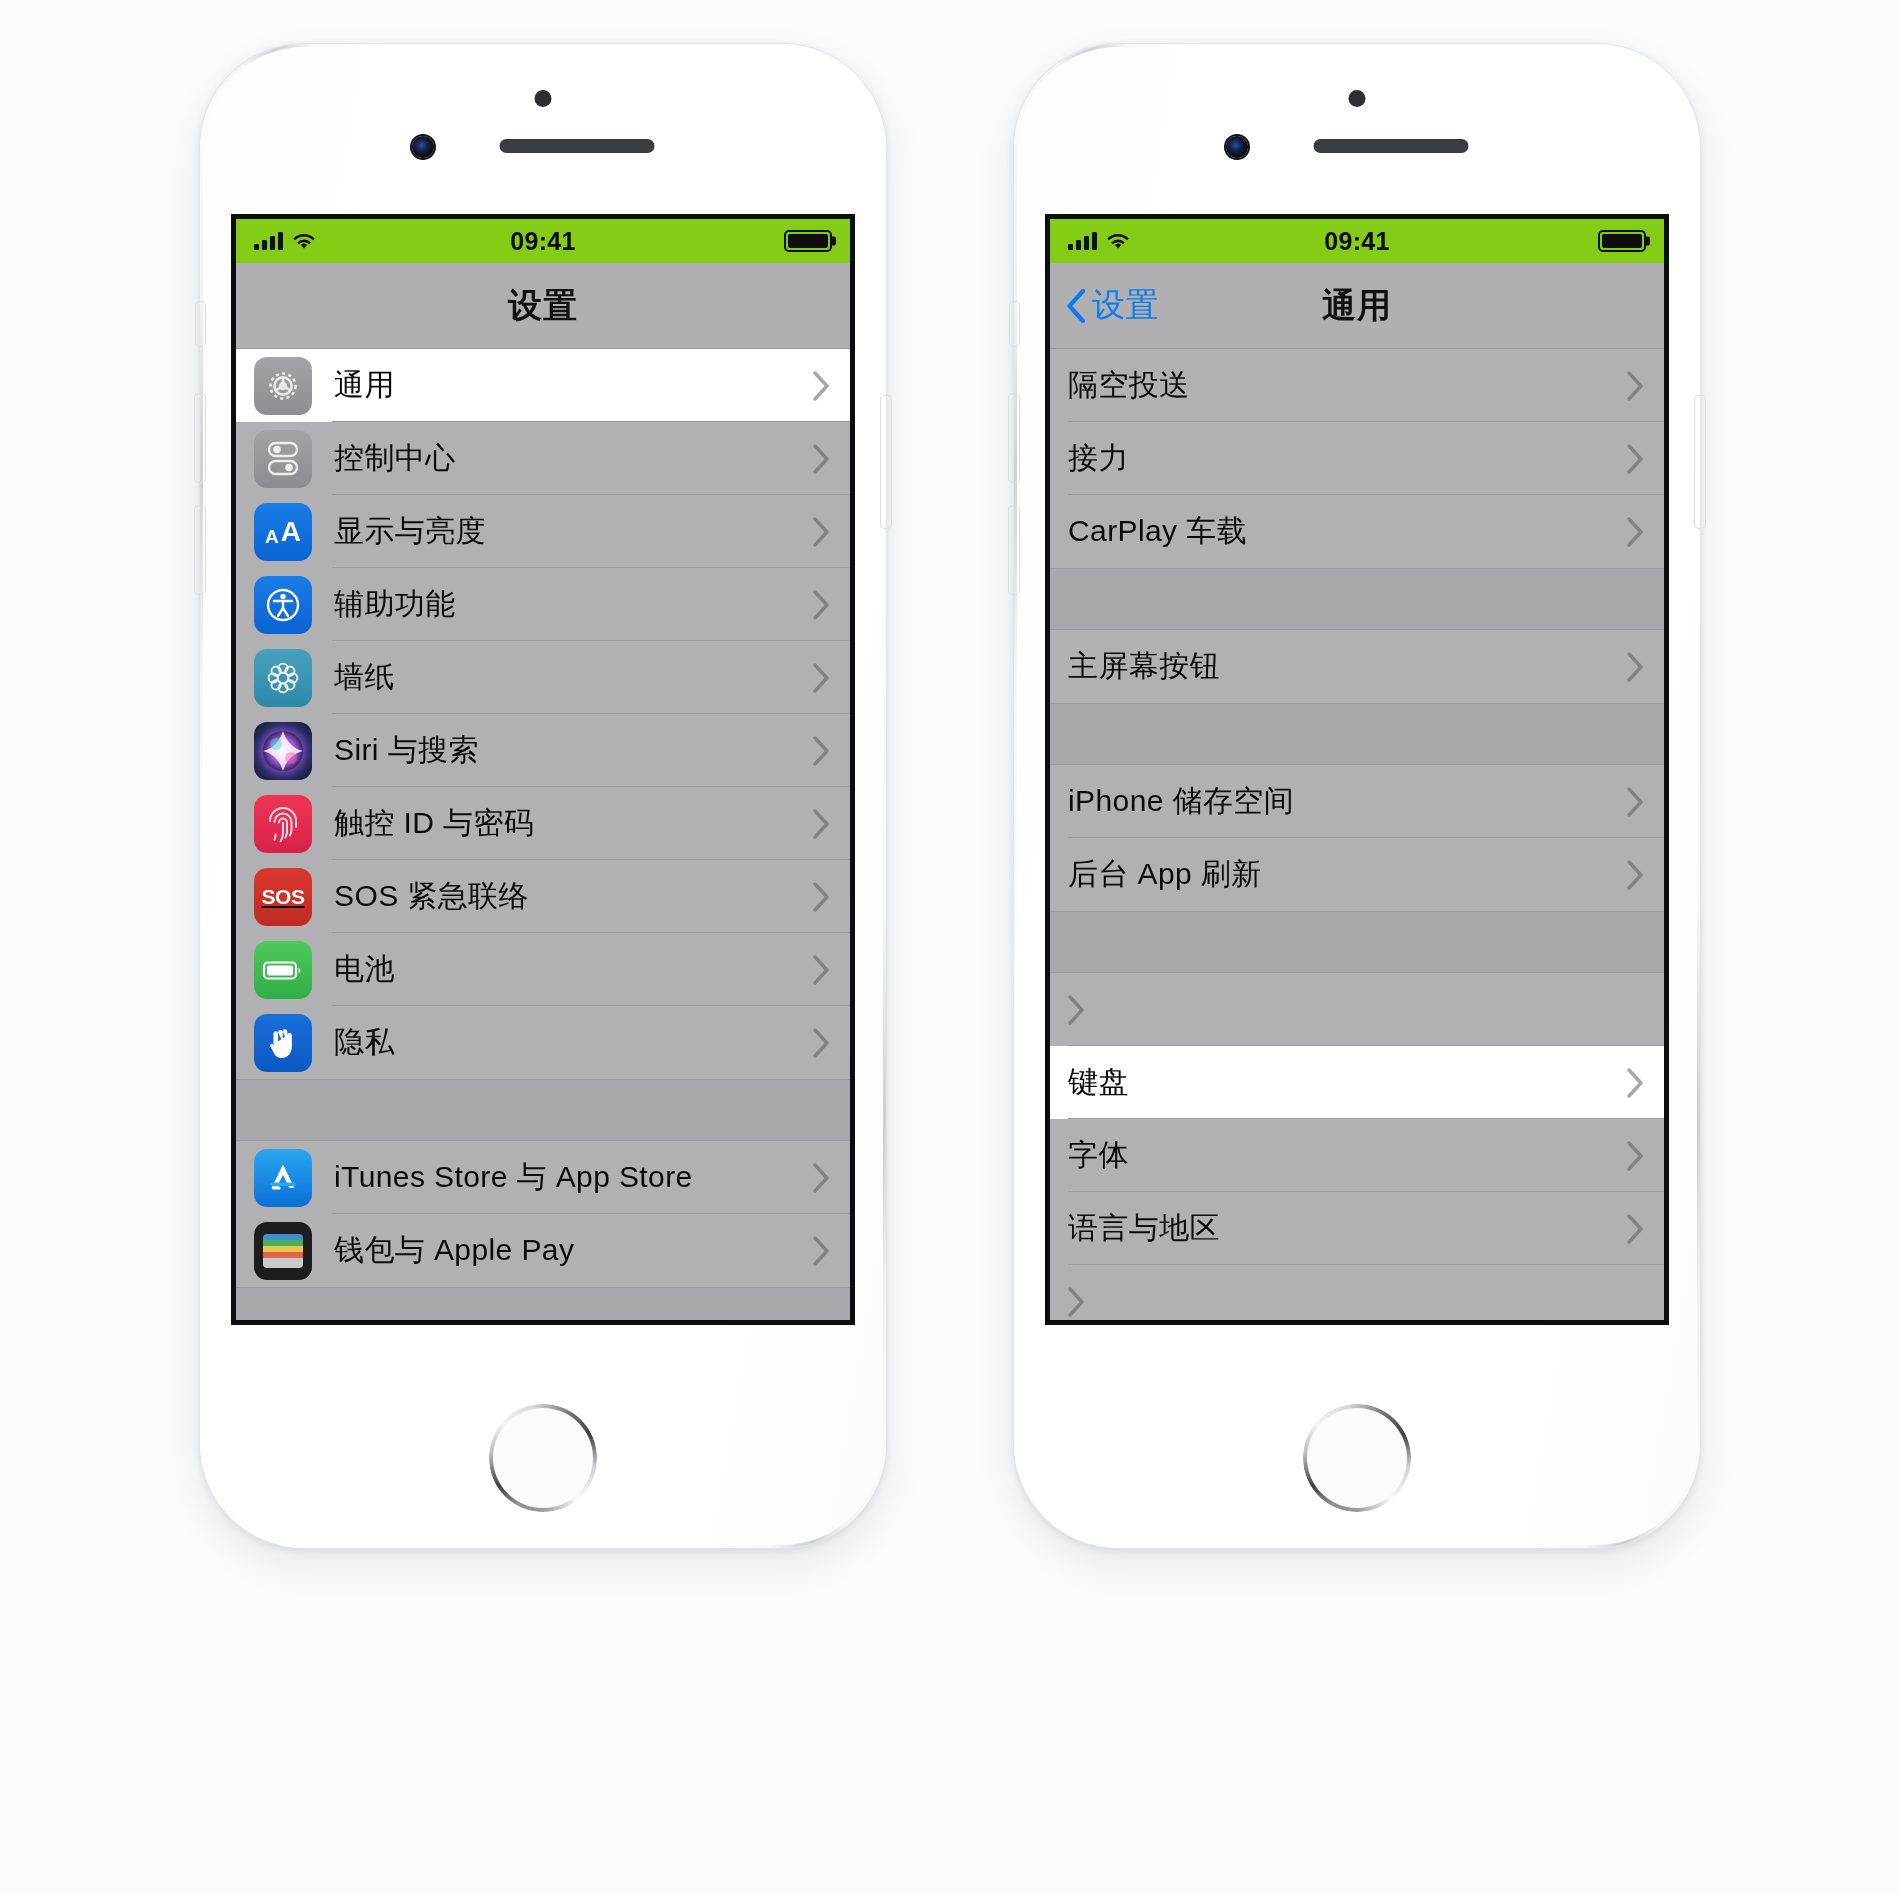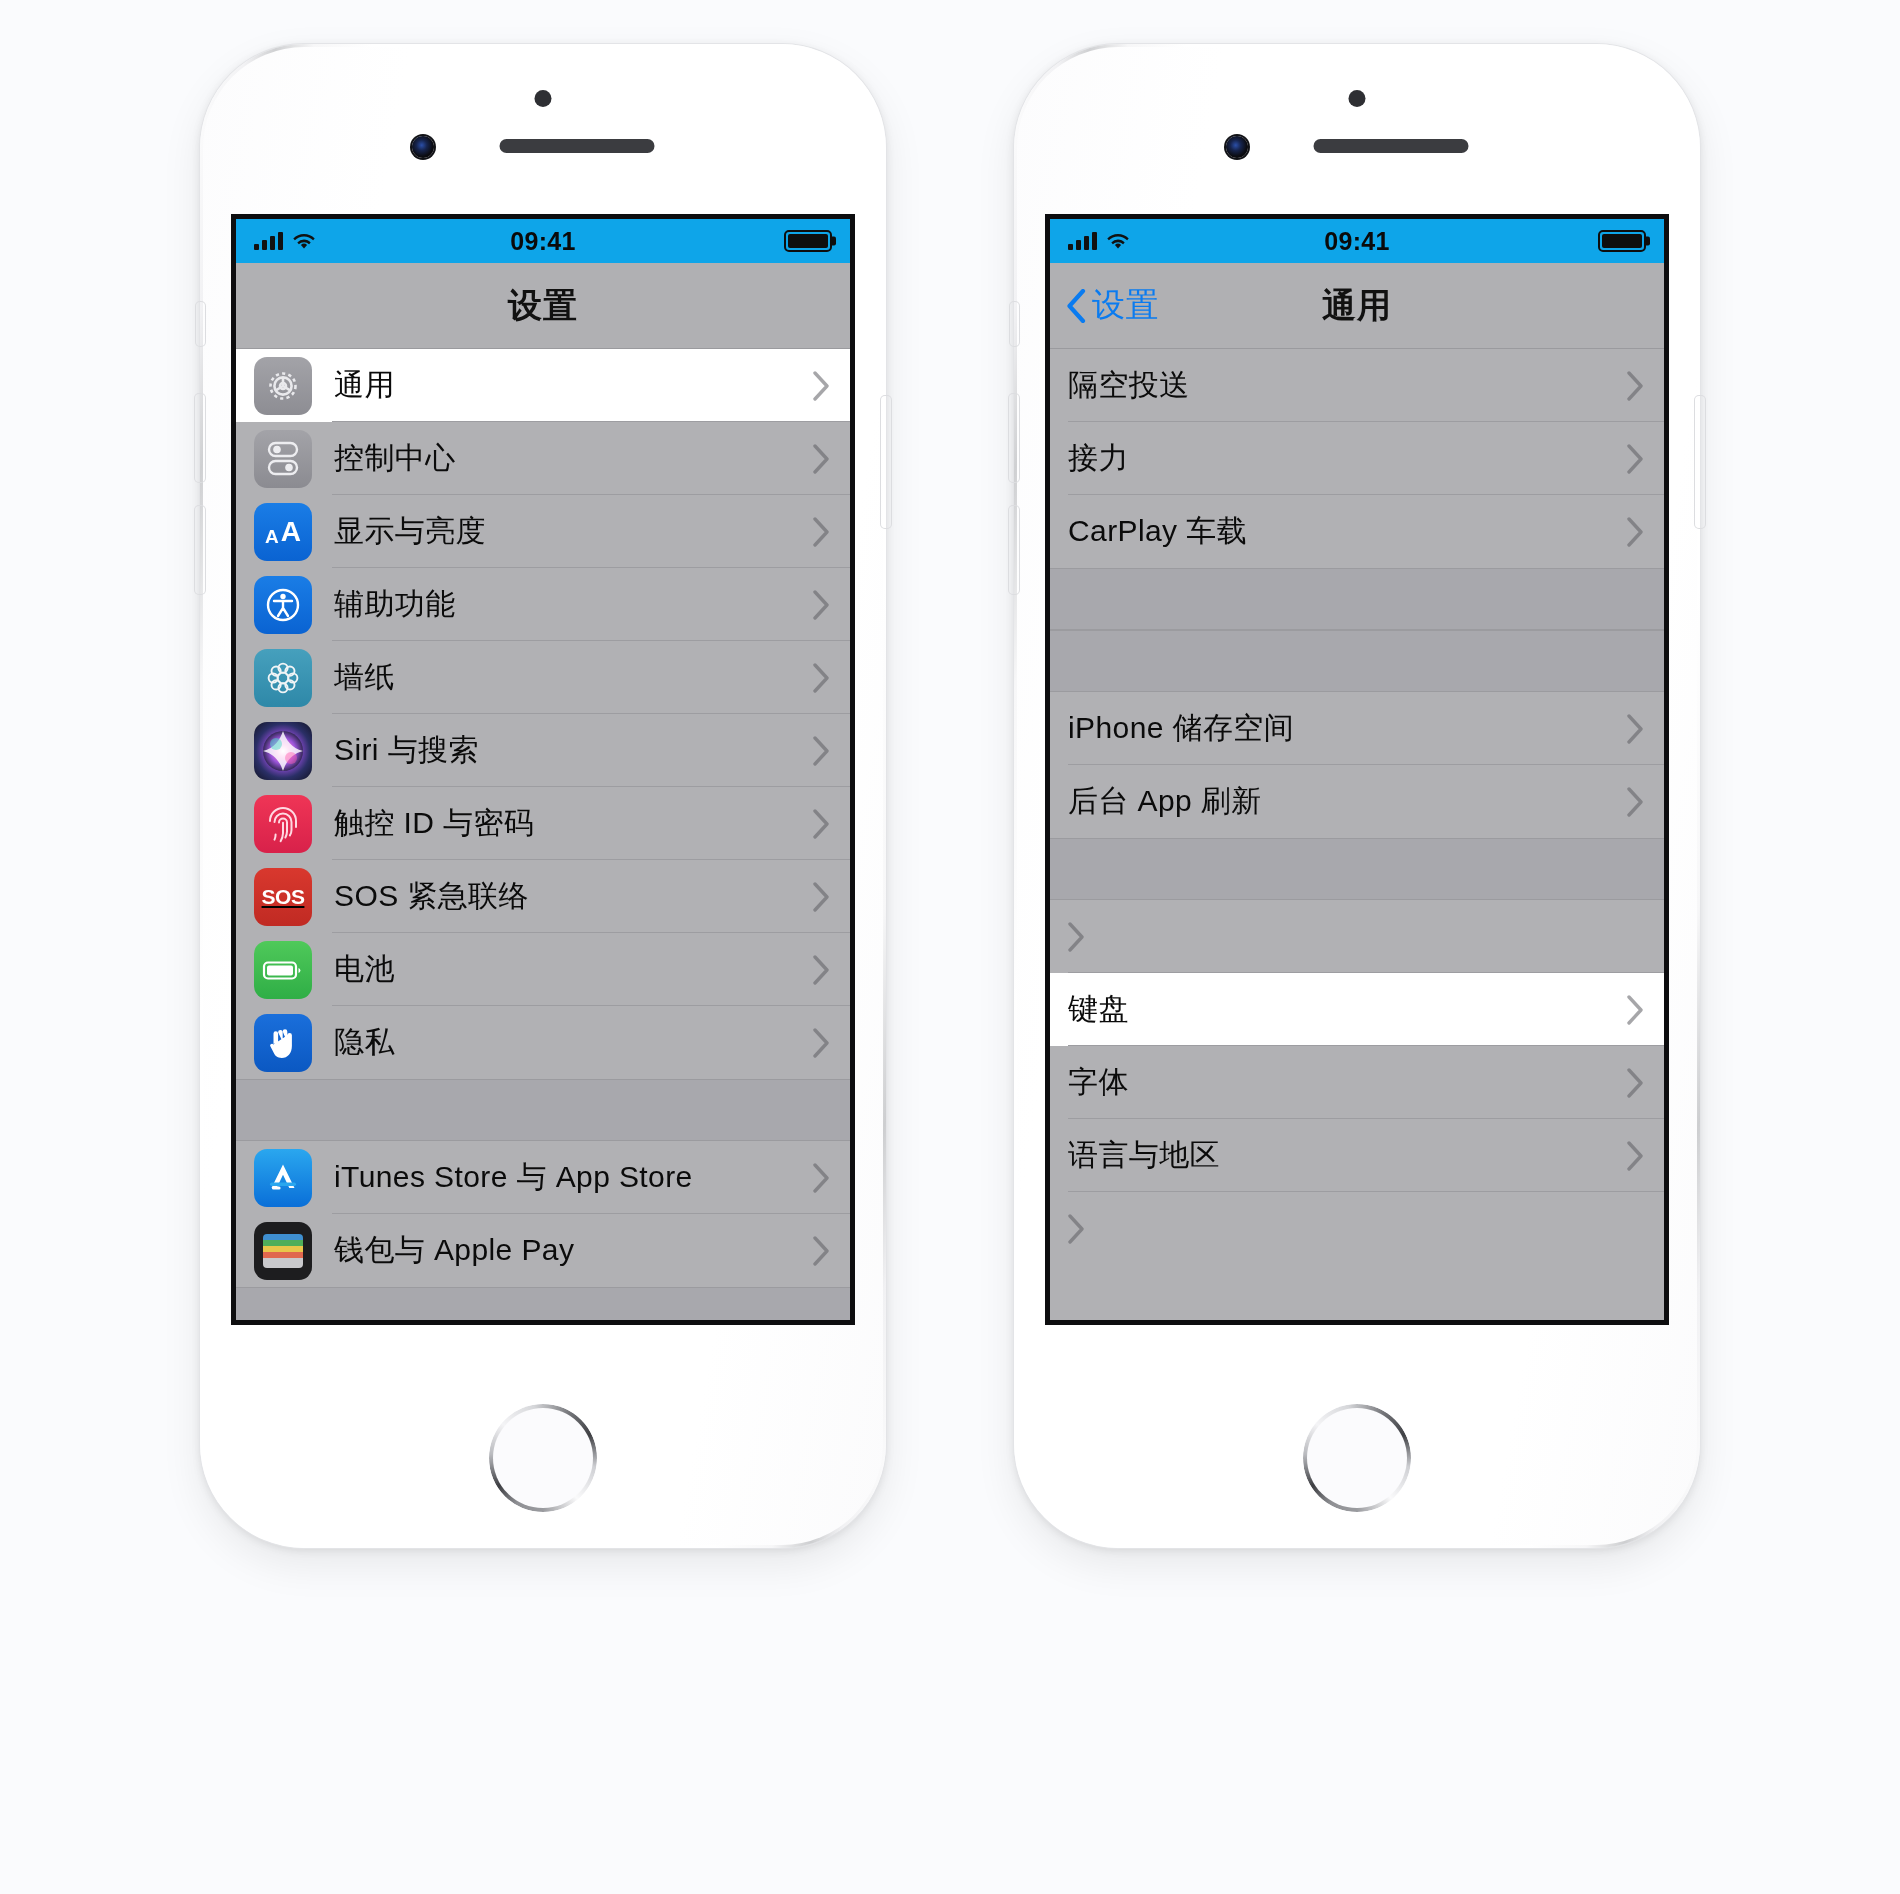--- a/index.html
+++ b/index.html
@@ -133,21 +133,21 @@
     height: 1111px;
     background: #b1b1b4;
     border: 5px solid #0d0d0f;
     overflow: hidden;
     z-index: 3;
   }
 
   
   .statusbar {
     height: 44px;
-    background: #0ea5e9;
+    background: #84cc16;
     display: flex;
     align-items: center;
     padding: 0 18px;
     position: relative;
   }
   .sb-left { display: flex; align-items: flex-end; gap: 9px; }
   .bars { display: flex; align-items: flex-end; gap: 3px; height: 18px; }
   .bars i { display: block; width: 5px; background: #111; border-radius: 1px; }
   .bars i:nth-child(1){ height: 6px; }
   .bars i:nth-child(2){ height: 10px; }
@@ -614,39 +614,47 @@
 <span class="sep"></span>
             </div>
             <div class="row noicon last">
               <div class="row-label">CarPlay 车载</div>
   <svg class="chev" width="17" height="30" viewBox="0 0 17 30" aria-hidden="true">
     <path d="M2 2 14 15 2 28" fill="none" stroke="#5f5f64" stroke-width="3.4" stroke-linecap="round" stroke-linejoin="round"></path>
   </svg>
 </div>
           </div>
           <div class="gap"></div>
-          <div class="gap"></div>
           <div class="group">
-            <div class="row noicon">
-              <div class="row-label">iPhone 储存空间</div>
-  <svg class="chev" width="17" height="30" viewBox="0 0 17 30" aria-hidden="true">
-    <path d="M2 2 14 15 2 28" fill="none" stroke="#5f5f64" stroke-width="3.4" stroke-linecap="round" stroke-linejoin="round"></path>
-  </svg>
-<span class="sep"></span>
-            </div>
             <div class="row noicon last">
-              <div class="row-label">后台 App 刷新</div>
+              <div class="row-label">主屏幕按钮</div>
   <svg class="chev" width="17" height="30" viewBox="0 0 17 30" aria-hidden="true">
     <path d="M2 2 14 15 2 28" fill="none" stroke="#5f5f64" stroke-width="3.4" stroke-linecap="round" stroke-linejoin="round"></path>
   </svg>
 </div>
           </div>
           <div class="gap"></div>
           <div class="group">
             <div class="row noicon">
+              <div class="row-label">iPhone 储存空间</div>
+  <svg class="chev" width="17" height="30" viewBox="0 0 17 30" aria-hidden="true">
+    <path d="M2 2 14 15 2 28" fill="none" stroke="#5f5f64" stroke-width="3.4" stroke-linecap="round" stroke-linejoin="round"></path>
+  </svg>
+<span class="sep"></span>
+            </div>
+            <div class="row noicon last">
+              <div class="row-label">后台 App 刷新</div>
+  <svg class="chev" width="17" height="30" viewBox="0 0 17 30" aria-hidden="true">
+    <path d="M2 2 14 15 2 28" fill="none" stroke="#5f5f64" stroke-width="3.4" stroke-linecap="round" stroke-linejoin="round"></path>
+  </svg>
+</div>
+          </div>
+          <div class="gap"></div>
+          <div class="group">
+            <div class="row noicon">
   <svg class="chev" width="17" height="30" viewBox="0 0 17 30" aria-hidden="true">
     <path d="M2 2 14 15 2 28" fill="none" stroke="#5f5f64" stroke-width="3.4" stroke-linecap="round" stroke-linejoin="round"></path>
   </svg>
 <span class="sep"></span>
             </div>
             <div class="row selected noicon">
               <div class="row-label">键盘</div>
   <svg class="chev" width="17" height="30" viewBox="0 0 17 30" aria-hidden="true">
     <path d="M2 2 14 15 2 28" fill="none" stroke="#5f5f64" stroke-width="3.4" stroke-linecap="round" stroke-linejoin="round"></path>
   </svg>

